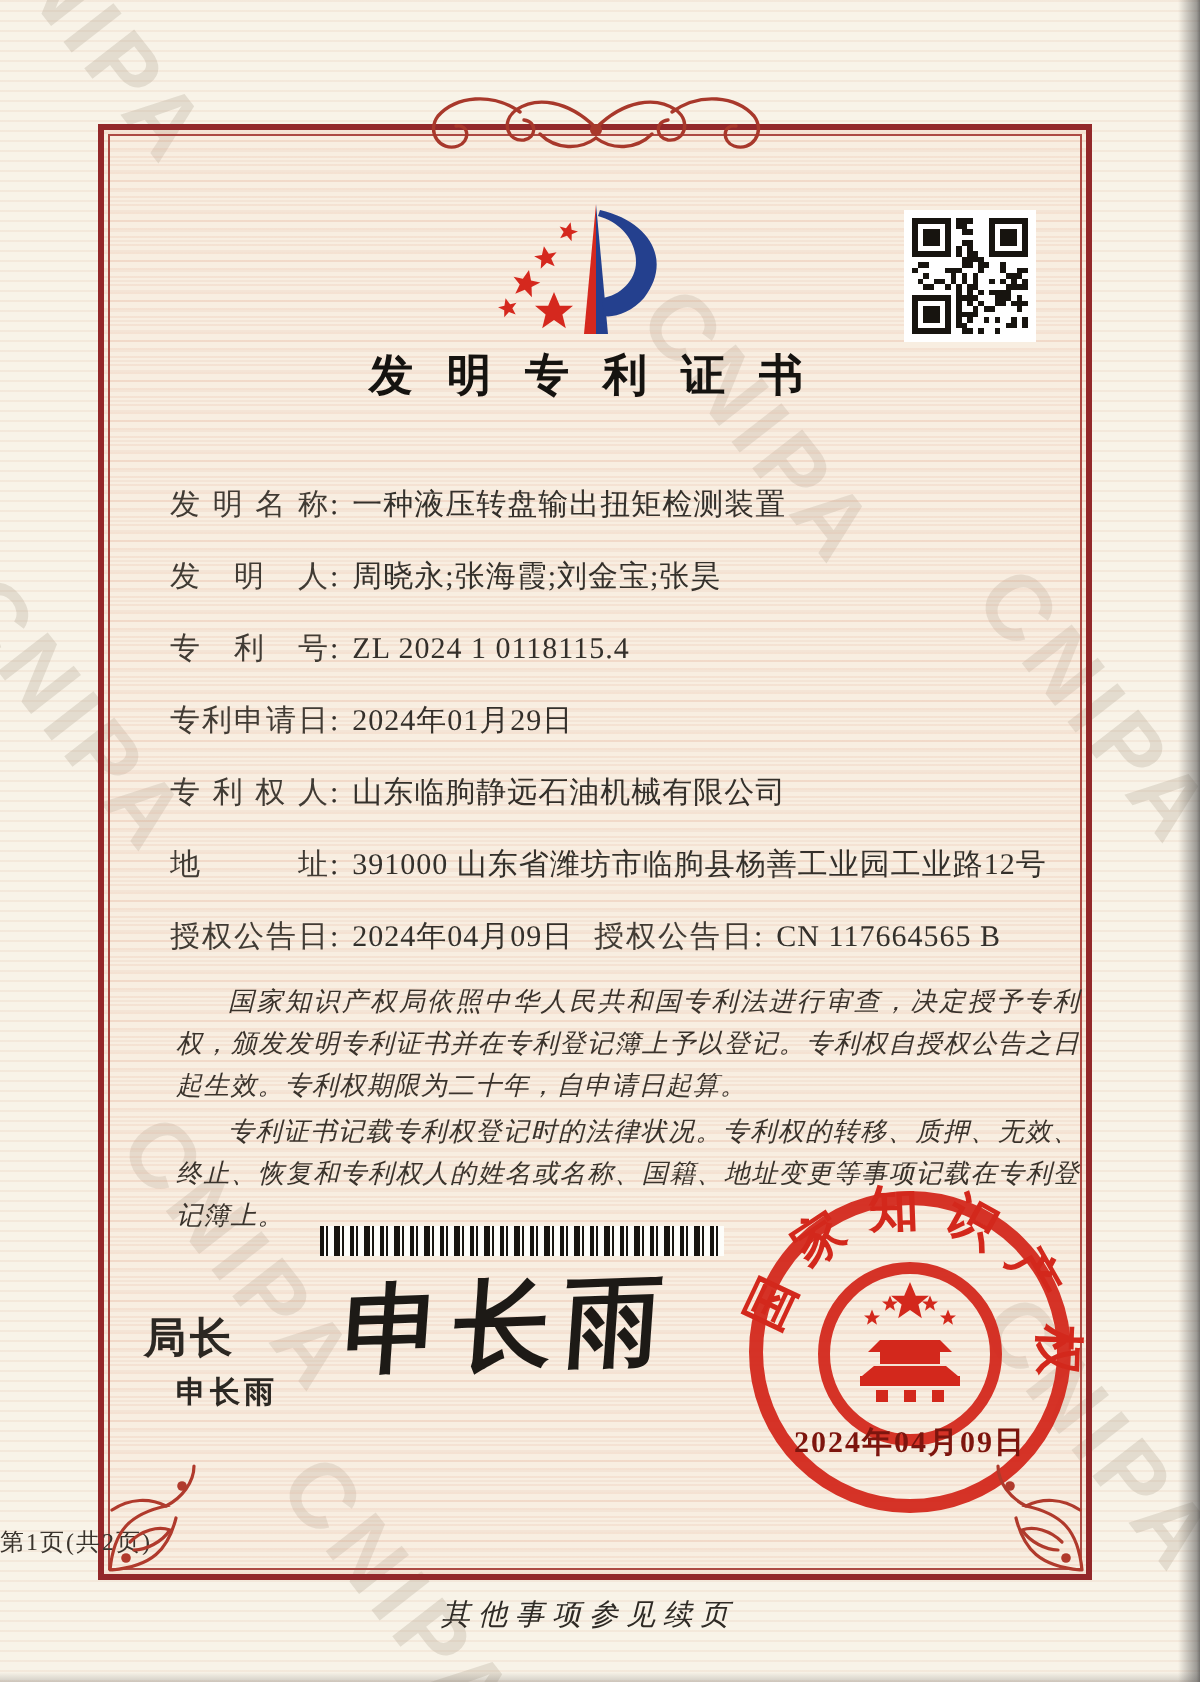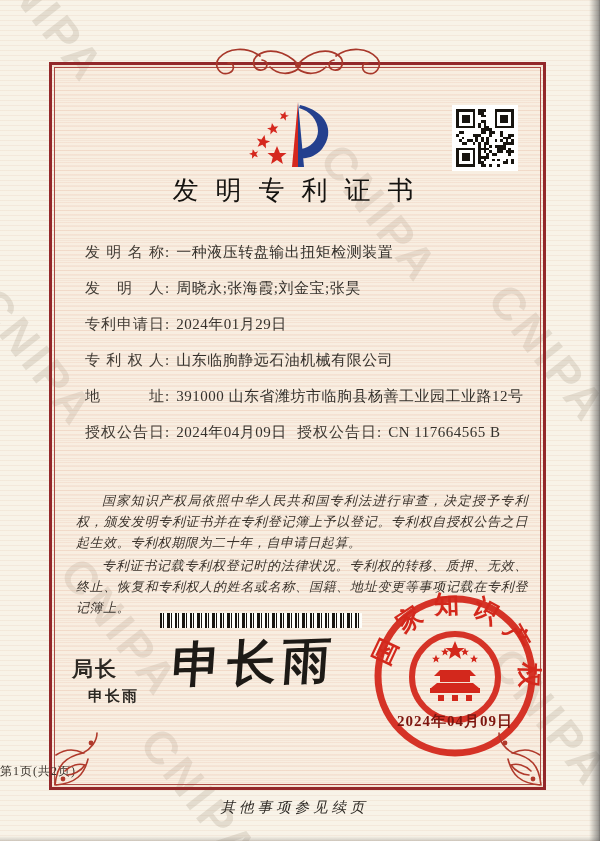--- a/index.html
+++ b/index.html
@@ -58,36 +58,36 @@
 
   .logo{ position:absolute; left:246px; top:93px; width:104px; height:86px; }
   .qr{
     position:absolute; left:452px; top:105px; width:66px; height:66px;
     background:#fff; padding:4px;
   }
   .qr svg{ width:58px; height:58px; display:block; }
 
   .title{
     position:absolute; left:0; right:54px; top:173px; text-align:center;
-    font-size:26px; font-weight:normal; color:#151310;
+    font-size:22px; font-weight:bold; color:#151310;
     letter-spacing:17px; text-indent:17px;padding-left:40px;
   }
 
   .fields{ position:absolute; left:85px; top:243px; width:445px; }
   .frow{ position:relative; height:36px; font-size:15px; color:#34302b; white-space:nowrap; }
   .flabel{
     display:inline-block; width:79px; text-align:justify; text-align-last:justify;
     color:#413b34;
   }
   .fcolon{ display:inline-block; margin-left:1px; }
   .fvalue{ margin-left:7px; letter-spacing:0.5px; }
   .grant-pair2{ position:absolute; left:212px; top:0; }
 
   .paras{
-    position:absolute; left:76px; top:490px; width:452px;
+    position:absolute; left:88px; top:490px; width:452px;
     font-size:13px; font-style:italic; color:#3a332c;
     line-height:1.62; letter-spacing:0.6px; text-align:justify;
   }
   .paras p{ text-indent:2em; margin-bottom:2px; }
 
   .barcode{
     position:absolute; left:160px; top:613px; width:202px; height:15px;
     background:repeating-linear-gradient(
       90deg,
       #17140f 0 2px, #fdfdfa 2px 3px,
@@ -316,20 +316,23 @@
     <div class="fields" id="fields-host">
 
   <div class="frow">
     <span class="flabel">发明名称</span><span class="fcolon">:</span><span class="fvalue">一种液压转盘输出扭矩检测装置</span>
   </div>
 
   <div class="frow">
     <span class="flabel">发明人</span><span class="fcolon">:</span><span class="fvalue">周晓永;张海霞;刘金宝;张昊</span>
   </div>
 
+  <div class="frow">
+    <span class="flabel">专利号</span><span class="fcolon">:</span><span class="fvalue">ZL 2024 1 0118115.4</span>
+  </div>
 
   <div class="frow">
     <span class="flabel">专利申请日</span><span class="fcolon">:</span><span class="fvalue">2024年01月29日</span>
   </div>
 
   <div class="frow">
     <span class="flabel">专利权人</span><span class="fcolon">:</span><span class="fvalue">山东临朐静远石油机械有限公司</span>
   </div>
 
   <div class="frow">

